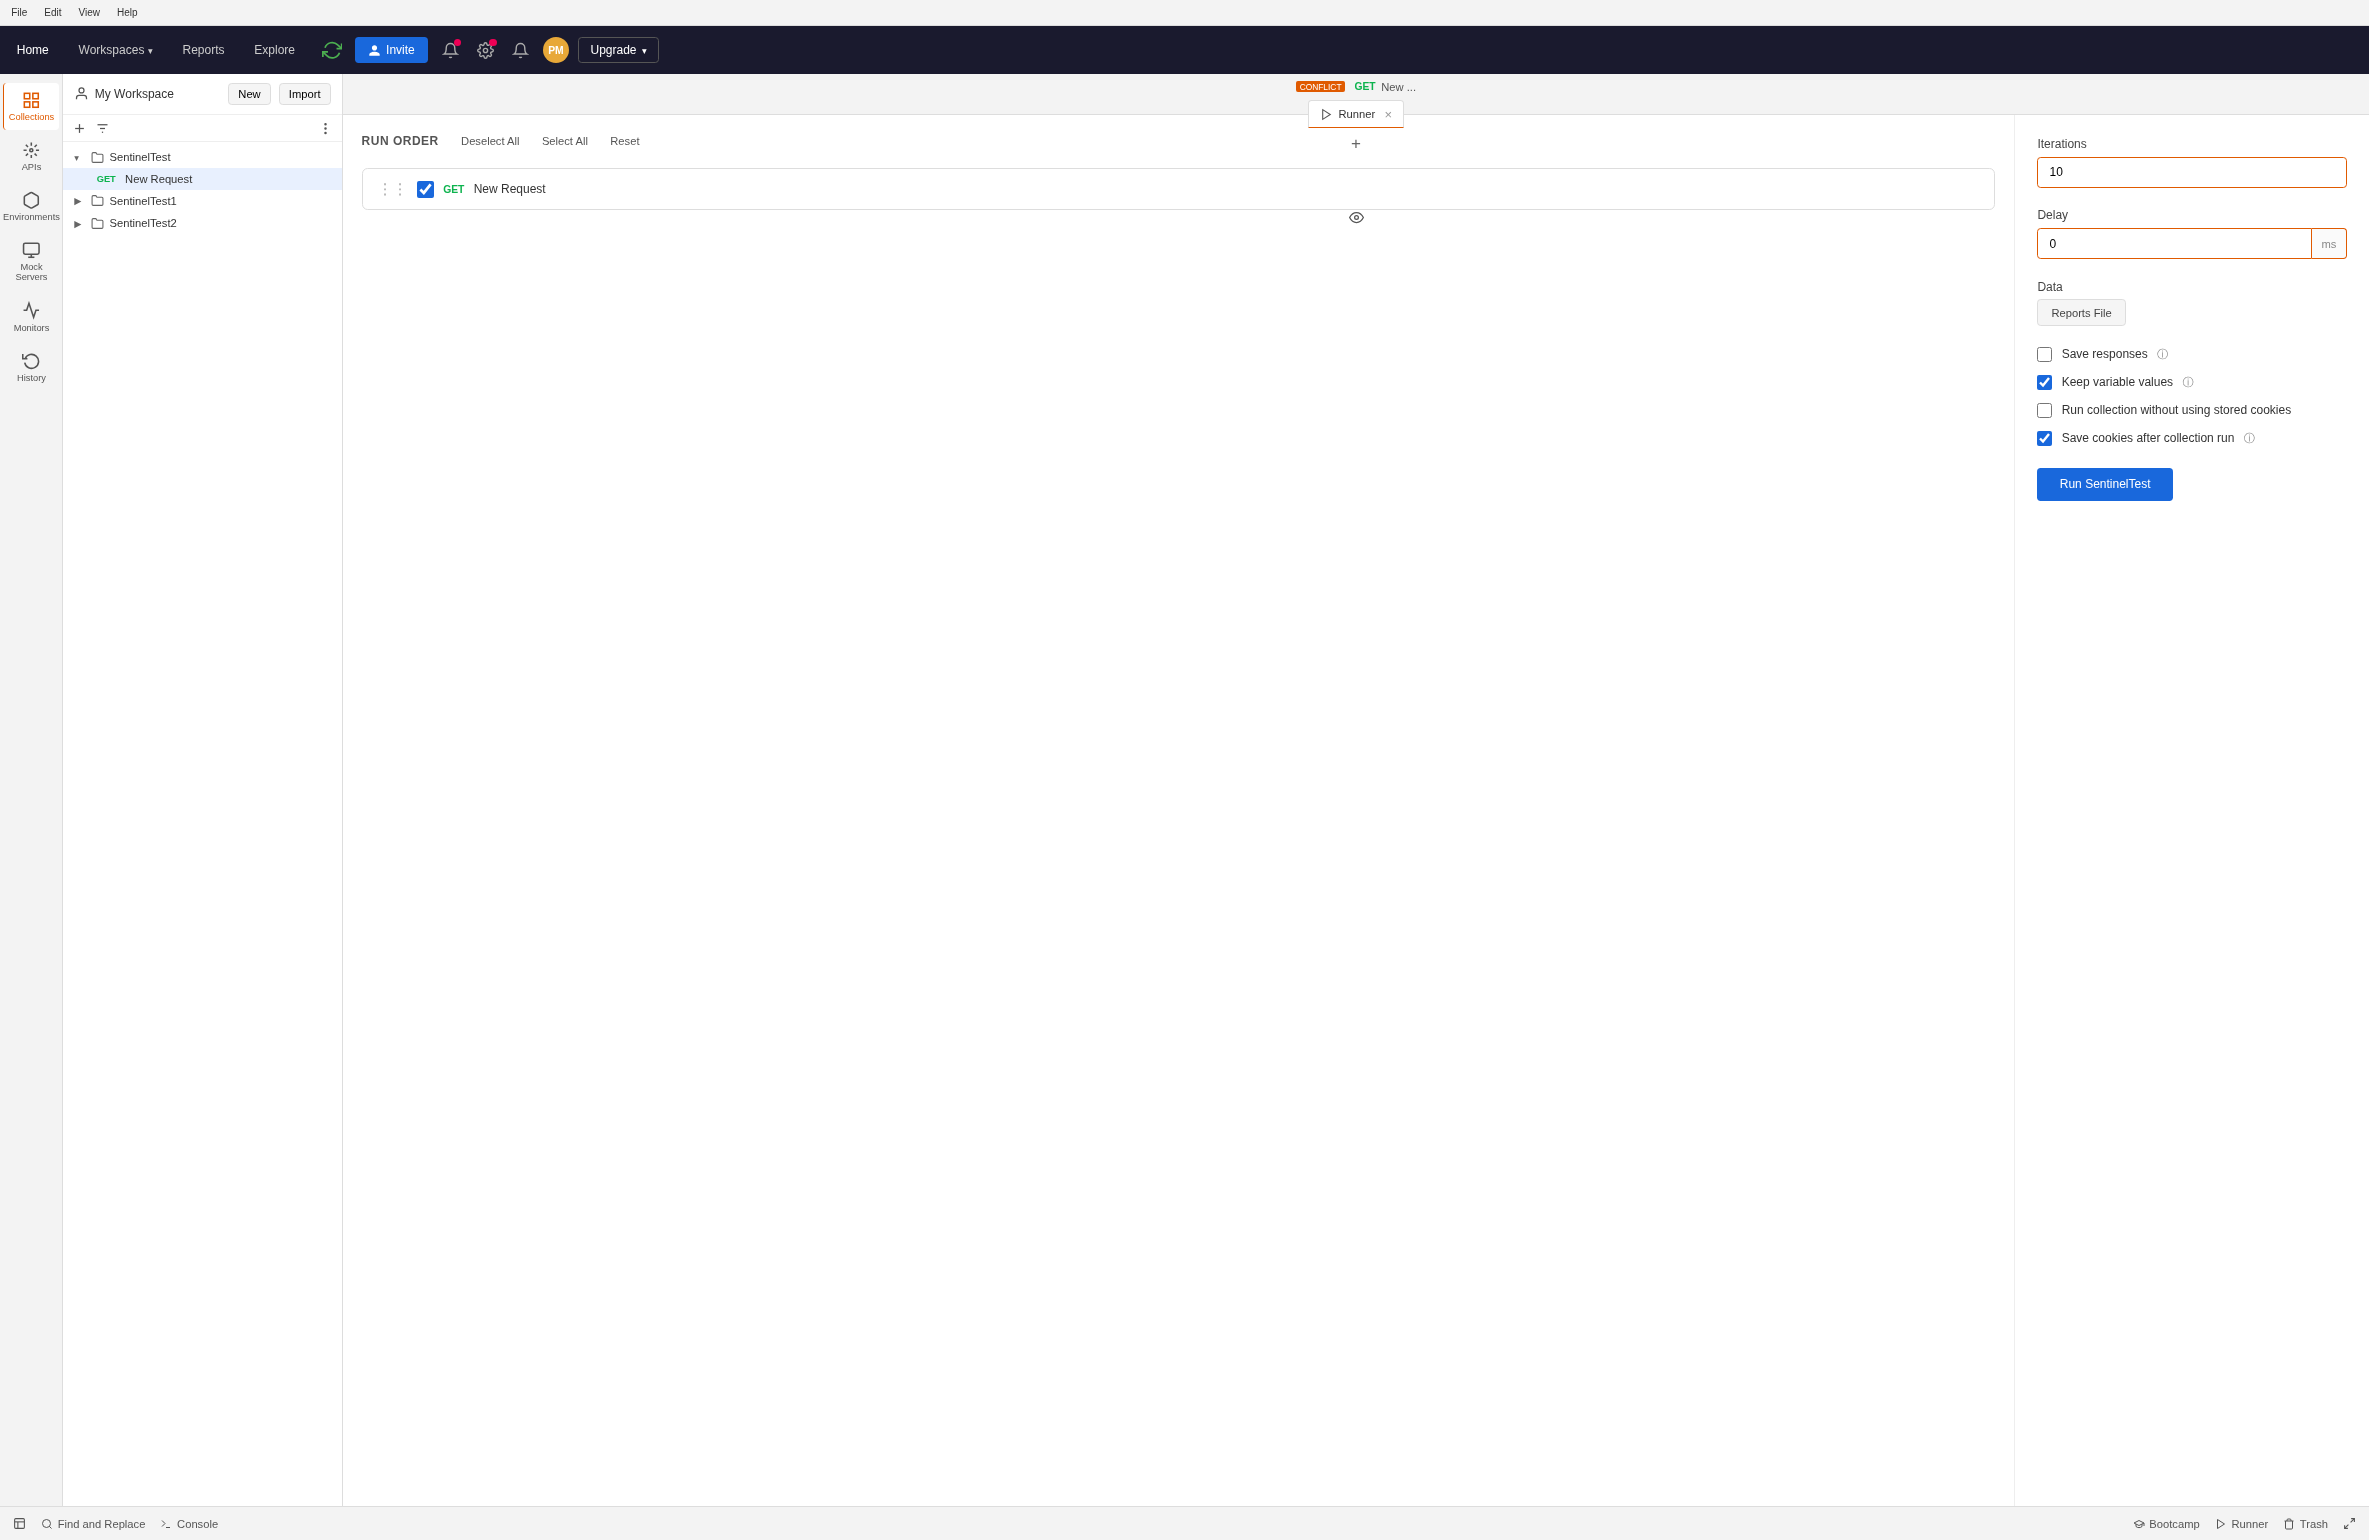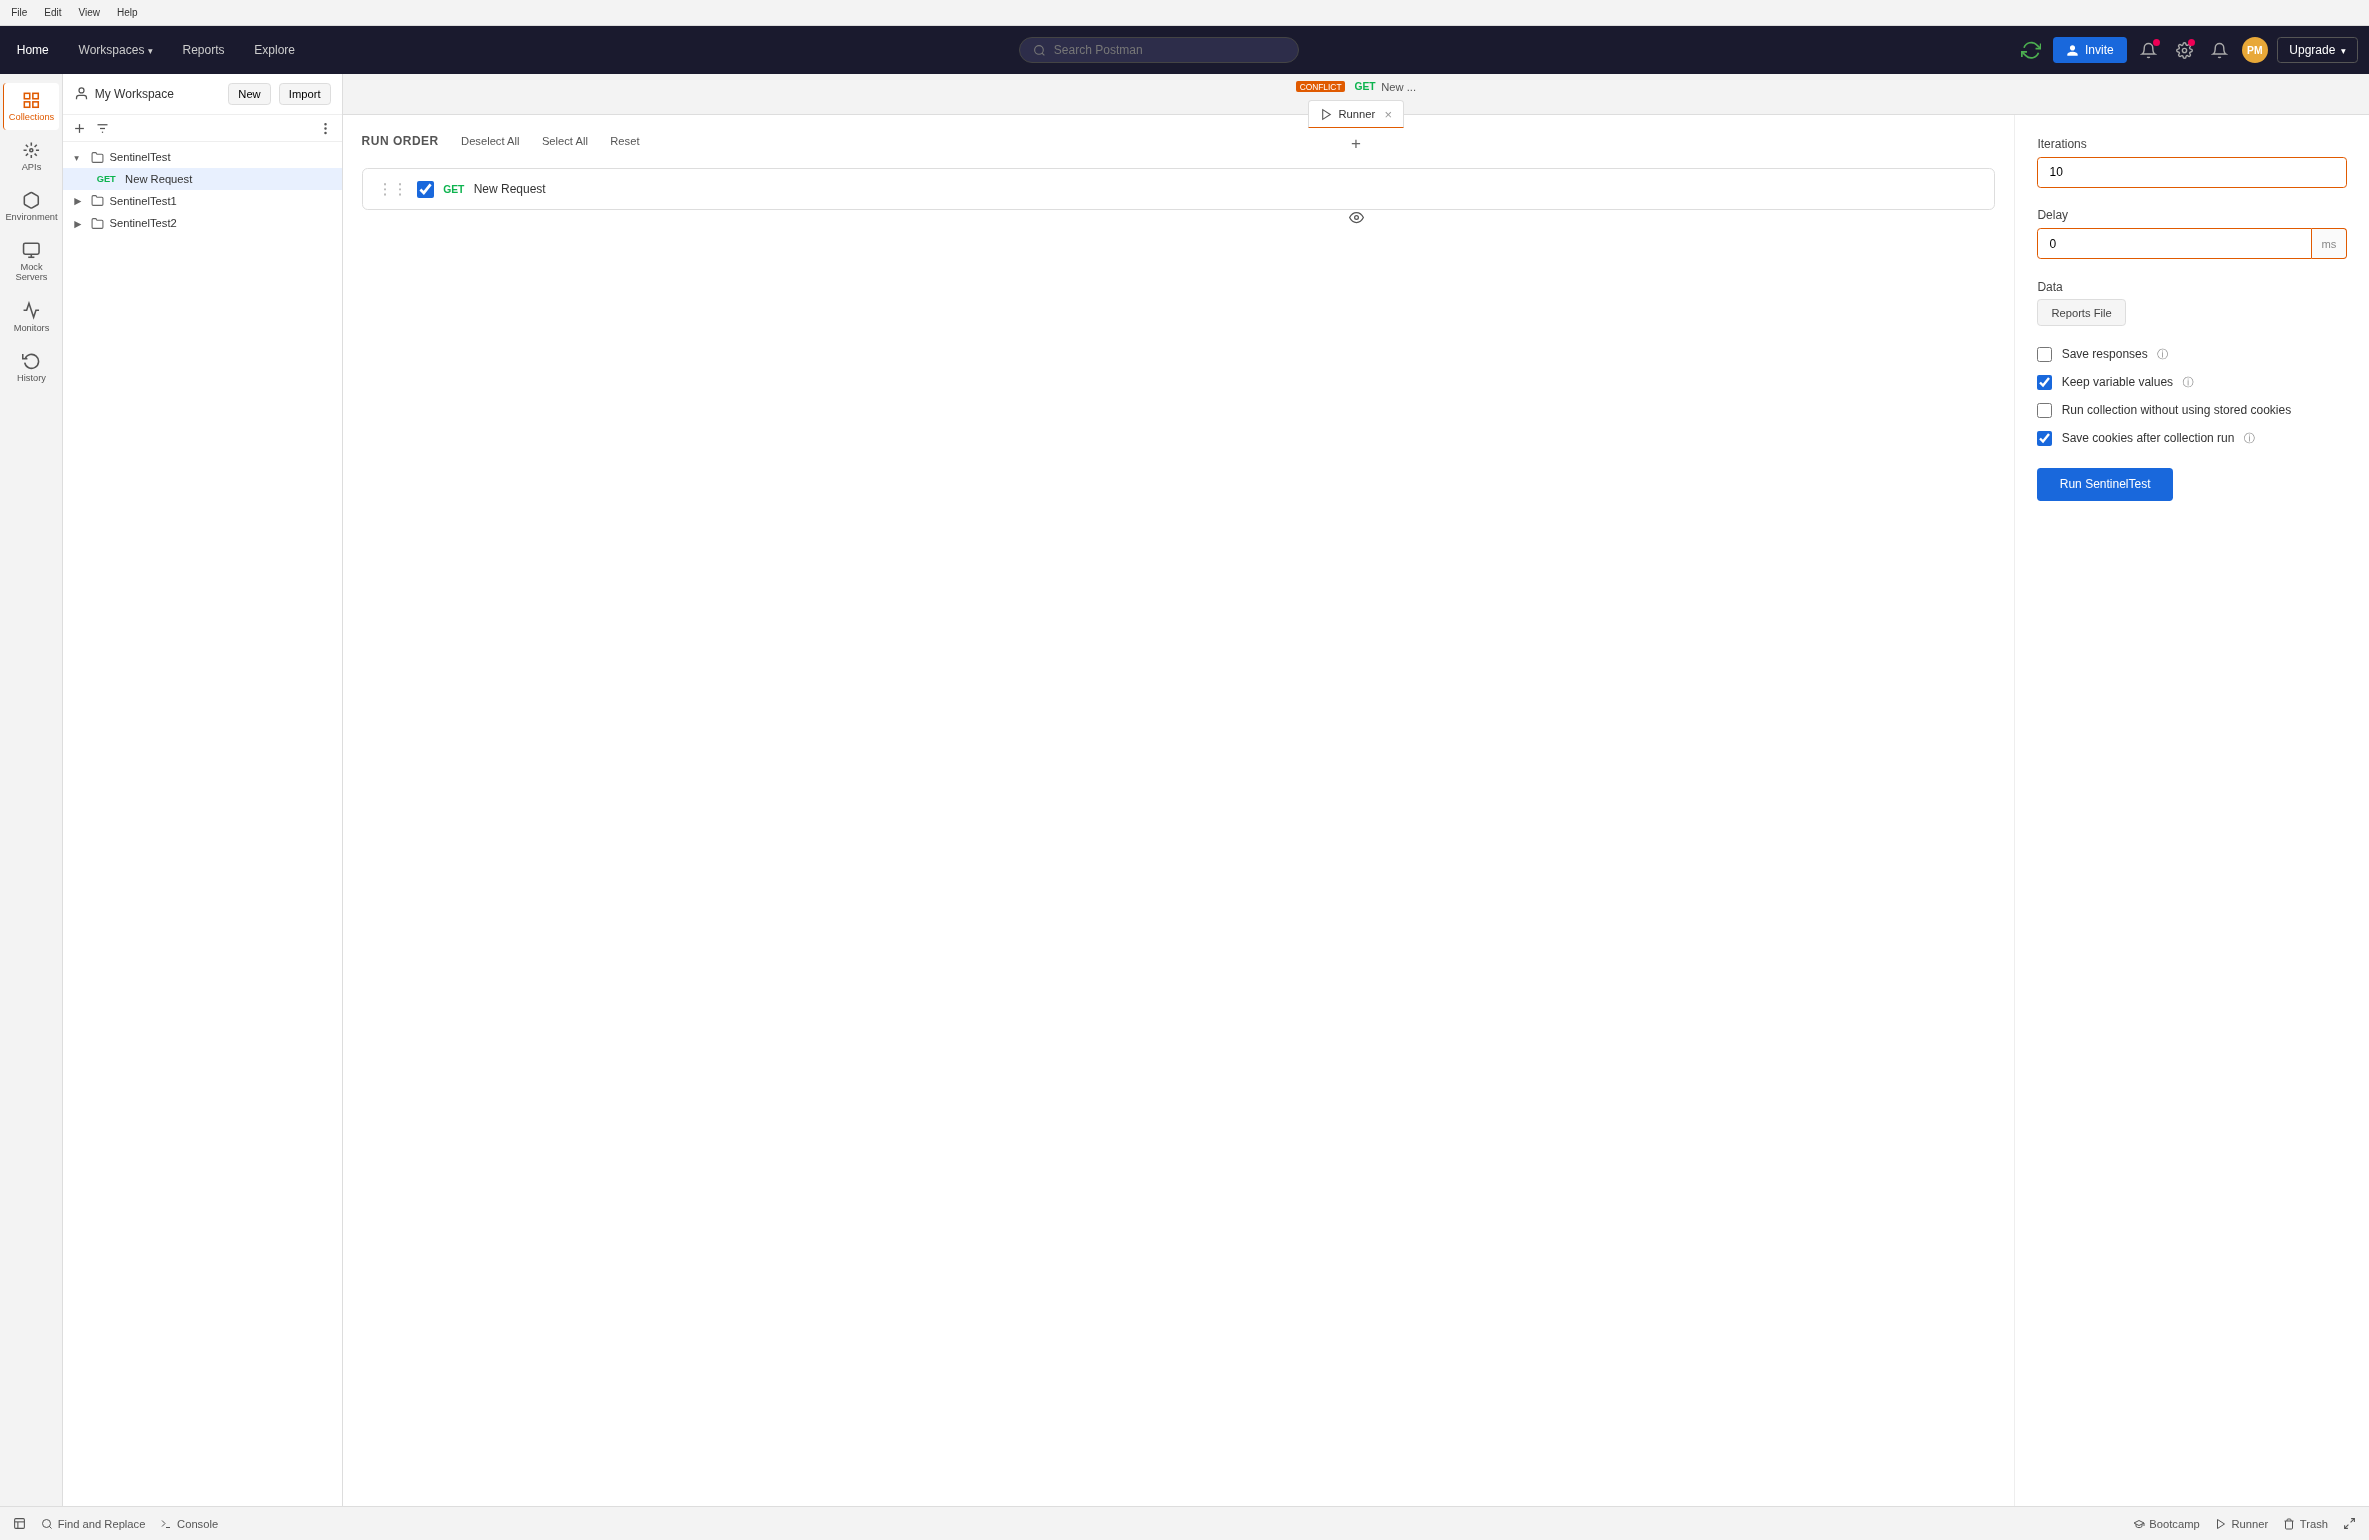--- a/index.html
+++ b/index.html
@@ -117,29 +117,20 @@
 <div class="nav-bar">
   <div class="nav-left">
     <span class="nav-item home">Home</span>
     <span class="workspaces nav-item">
       <span>Workspaces</span>
       <span class="chevron-down"></span>
     </span>
     <span class="nav-item">Reports</span>
     <span class="nav-item">Explore</span>
   </div>
-  <div class="nav-center">
-    <div class="search-bar">
-      <svg width="13" height="13" viewBox="0 0 24 24" fill="none" stroke="#777" stroke-width="2">
-          <circle cx="11" cy="11" r="8"></circle>
-          <line x1="21" y1="21" x2="16.65" y2="16.65"></line>
-        </svg>
-      <input readonly="" placeholder="Search Postman" style="">
-    </div>
-  </div>
   <div class="nav-right">
     <div class="icon-btn">
       <svg width="20.5" height="20.5" viewBox="0 0 24 24" fill="none" stroke="#4caf50" stroke-width="2">
           <path d="M23 4v6h-6"></path>
           <path d="M1 20v-6h6"></path>
           <path d="M3.51 9a9 9 0 0 1 14.85-3.36L23 10"></path>
           <path d="M1 14l4.64 4.36A9 9 0 0 0 20.49 15"></path>
         </svg>
     </div>
     <button class="invite-btn">
@@ -192,21 +183,21 @@
       <svg width="18.6" height="18.6" viewBox="0 0 24 24" fill="none" stroke="currentColor" stroke-width="2">
           <circle cx="12" cy="12" r="2"></circle>
           <path d="M12 2v4M12 18v4M4.93 4.93l2.83 2.83M16.24 16.24l2.83 2.83M2 12h4M18 12h4M4.93 19.07l2.83-2.83M16.24 7.76l2.83-2.83"></path>
         </svg>
       <span>APIs</span>
     </div>
     <div class="sidebar-icon-item">
       <svg width="18.6" height="18.6" viewBox="0 0 24 24" fill="none" stroke="currentColor" stroke-width="2">
           <path d="M21 16V8a2 2 0 0 0-1-1.73l-7-4a2 2 0 0 0-2 0l-7 4A2 2 0 0 0 3 8v8a2 2 0 0 0 1 1.73l7 4a2 2 0 0 0 2 0l7-4A2 2 0 0 0 21 16z"></path>
         </svg>
-      <span>Environment</span>
+      <span>Environments</span>
     </div>
     <div class="sidebar-icon-item">
       <svg width="18.6" height="18.6" viewBox="0 0 24 24" fill="none" stroke="currentColor" stroke-width="2">
           <rect x="2" y="3" width="20" height="14" rx="2" ry="2"></rect>
           <line x1="8" y1="21" x2="16" y2="21"></line>
           <line x1="12" y1="17" x2="12" y2="21"></line>
         </svg>
       <span>Mock Servers</span>
     </div>
     <div class="sidebar-icon-item">

